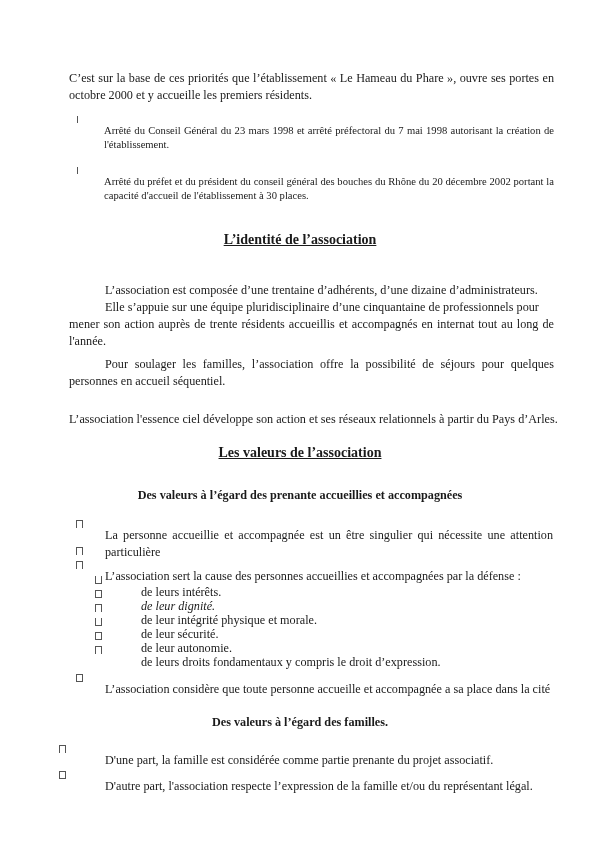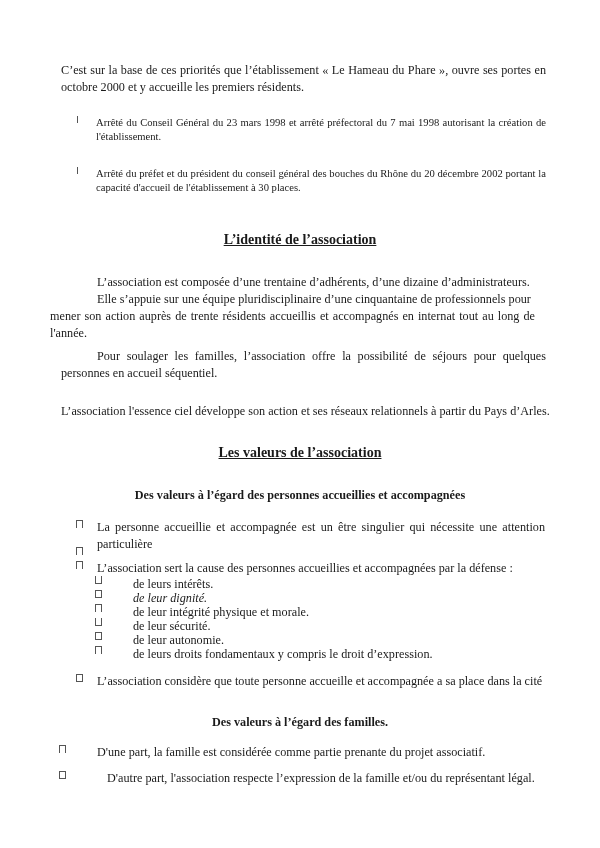--- a/index.html
+++ b/index.html
@@ -1,19 +1,19 @@
 <!DOCTYPE html>
 <html><head>
 <meta charset="utf-8">
 <style>
   html, body { margin: 0; padding: 0; background: #ffffff; }
   body { width: 600px; height: 848px; position: relative; overflow: hidden;
          font-family: "Liberation Serif", serif; color: #1a1a1a; font-size: 12.2px; }
   .abs { position: absolute; }
-  p { margin: 4px; }
+  p { margin: 12px; }
   .para { line-height: 17px; text-align: justify; }
   .italic { font-size: 10.6px; line-height: 14px; text-align: justify; }
   .h1 { font-weight: bold; text-decoration: underline; font-size: 14px; text-align: center; width: 600px; left: 0; }
   .h2 { font-weight: bold; font-size: 12.2px; text-align: center; width: 600px; left: 0; }
   .box { display: inline-block; width: 7px; height: 8px; border: 1px solid #555; border-bottom: none; box-sizing: border-box; }
   .box.full { border-bottom: 1px solid #555; }
   .box.cup { border-top: none; border-bottom: 1px solid #555; }
   .tick { display: inline-block; width: 1px; height: 7px; background: #555; }
 </style>
 </head>
@@ -22,26 +22,26 @@
 <p class="abs para" style="left:57px; top:58px; width:485px;">C’est sur la base de ces priorités que l’établissement « Le Hameau du Phare », ouvre ses portes en octobre 2000 et y  accueille les premiers résidents.</p>
 
 <span class="abs tick" style="left:77px; top:116px;"></span>
 <p class="abs italic" style="left:92px; top:112px; width:450px;">Arrêté du Conseil Général du 23 mars 1998 et arrêté préfectoral du 7 mai 1998 autorisant la création de l'établissement.</p>
 <span class="abs tick" style="left:77px; top:167px;"></span>
 <p class="abs italic" style="left:92px; top:163px; width:450px;">Arrêté  du préfet et du président du conseil général des bouches du Rhône  du 20 décembre 2002 portant la capacité d'accueil de l'établissement  à 30 places.</p>
 
 <div class="abs h1" style="top:232px;">L’identité de l’association</div>
 <p class="abs para" style="left:93px; top:270px; width:460px;">L’association est composée d’une trentaine d’adhérents, d’une dizaine d’administrateurs.</p>
 <p class="abs para" style="left:93px; top:287px; width:460px;">Elle s’appuie sur une équipe pluridisciplinaire d’une cinquantaine de professionnels pour</p>
-<p class="abs para" style="left:46px; top:304px; width:485px;">mener son action auprès  de trente  résidents accueillis et accompagnés  en internat tout au long de l'année.</p>
+<p class="abs para" style="left:57px; top:304px; width:485px;">mener son action auprès  de trente  résidents accueillis et accompagnés  en internat tout au long de l'année.</p>
 <p class="abs para" style="left:57px; top:344px; width:485px; text-indent:36px;">Pour soulager les familles, l’association offre la possibilité de séjours pour quelques personnes en accueil séquentiel.</p>
 <p class="abs para" style="left:57px; top:399px; width:490px;">L’association l'essence ciel développe son action et ses réseaux relationnels à partir du Pays d’Arles.</p>
 
 <div class="abs h1" style="top:445px;">Les valeurs de l’association</div>
-<div class="abs h2" style="top:488px;">Des  valeurs à l’égard des personnes accueillies et accompagnées</div>
+<div class="abs h2" style="top:488px;">Des  valeurs à l’égard des prenante accueillies et accompagnées</div>
 
 <span class="abs box" style="left:76px; top:520px;"></span>
 <p class="abs para" style="left:93px; top:515px; width:448px;">La personne accueillie et accompagnée est un être singulier qui nécessite une attention particulière</p>
 <span class="abs box" style="left:76px; top:547px;"></span>
 <span class="abs box" style="left:76px; top:561px;"></span>
 <p class="abs para" style="left:93px; top:556px; width:460px;">L’association sert la cause des personnes accueillies et accompagnées par la défense :</p>
 
 <span class="abs box cup" style="left:95px; top:576px;"></span>
 <p class="abs para" style="left:129px; top:572px;">de leurs intérêts.</p>
 <span class="abs box full" style="left:95px; top:590px;"></span>
@@ -56,13 +56,13 @@
 <p class="abs para" style="left:129px; top:642px;">de leurs droits fondamentaux  y compris le droit d’expression.</p>
 
 <span class="abs box full" style="left:76px; top:674px;"></span>
 <p class="abs para" style="left:93px; top:669px; width:460px;">L’association considère que toute personne accueille et accompagnée  a sa place dans la cité</p>
 
 <div class="abs h2" style="top:715px;">Des  valeurs à l’égard des familles.</div>
 
 <span class="abs box" style="left:59px; top:745px;"></span>
 <p class="abs para" style="left:93px; top:740px; width:460px;">D'une part,  la famille est considérée comme partie prenante du projet associatif.</p>
 <span class="abs box full" style="left:59px; top:771px;"></span>
-<p class="abs para" style="left:103px; top:766px; width:470px;">D'autre part,  l'association respecte  l’expression de la famille et/ou du représentant légal.</p>
+<p class="abs para" style="left:93px; top:766px; width:470px;">D'autre part,  l'association respecte  l’expression de la famille et/ou du représentant légal.</p>
 
 </body></html>

